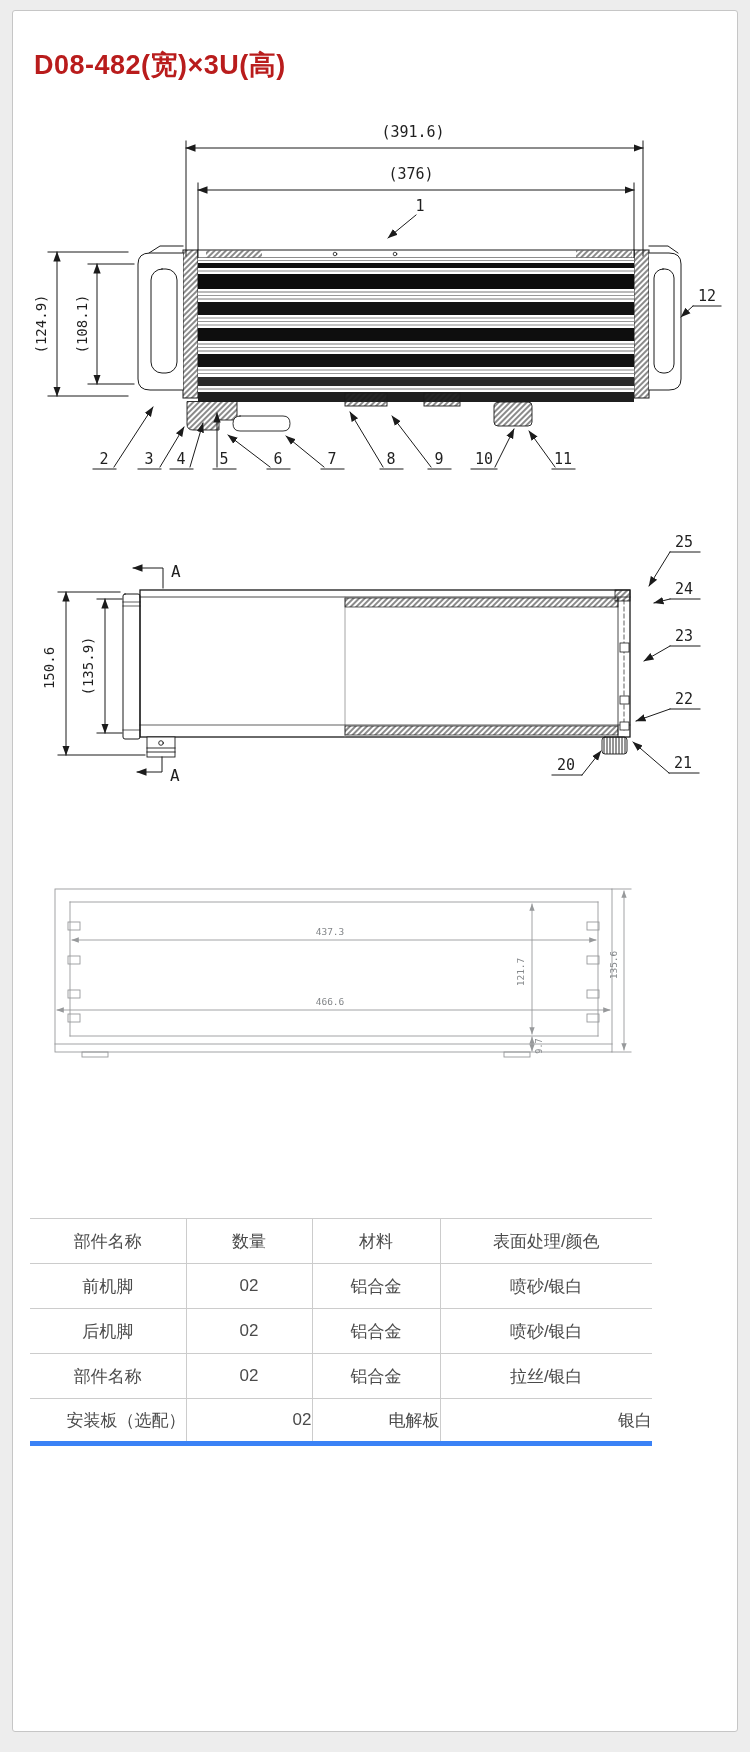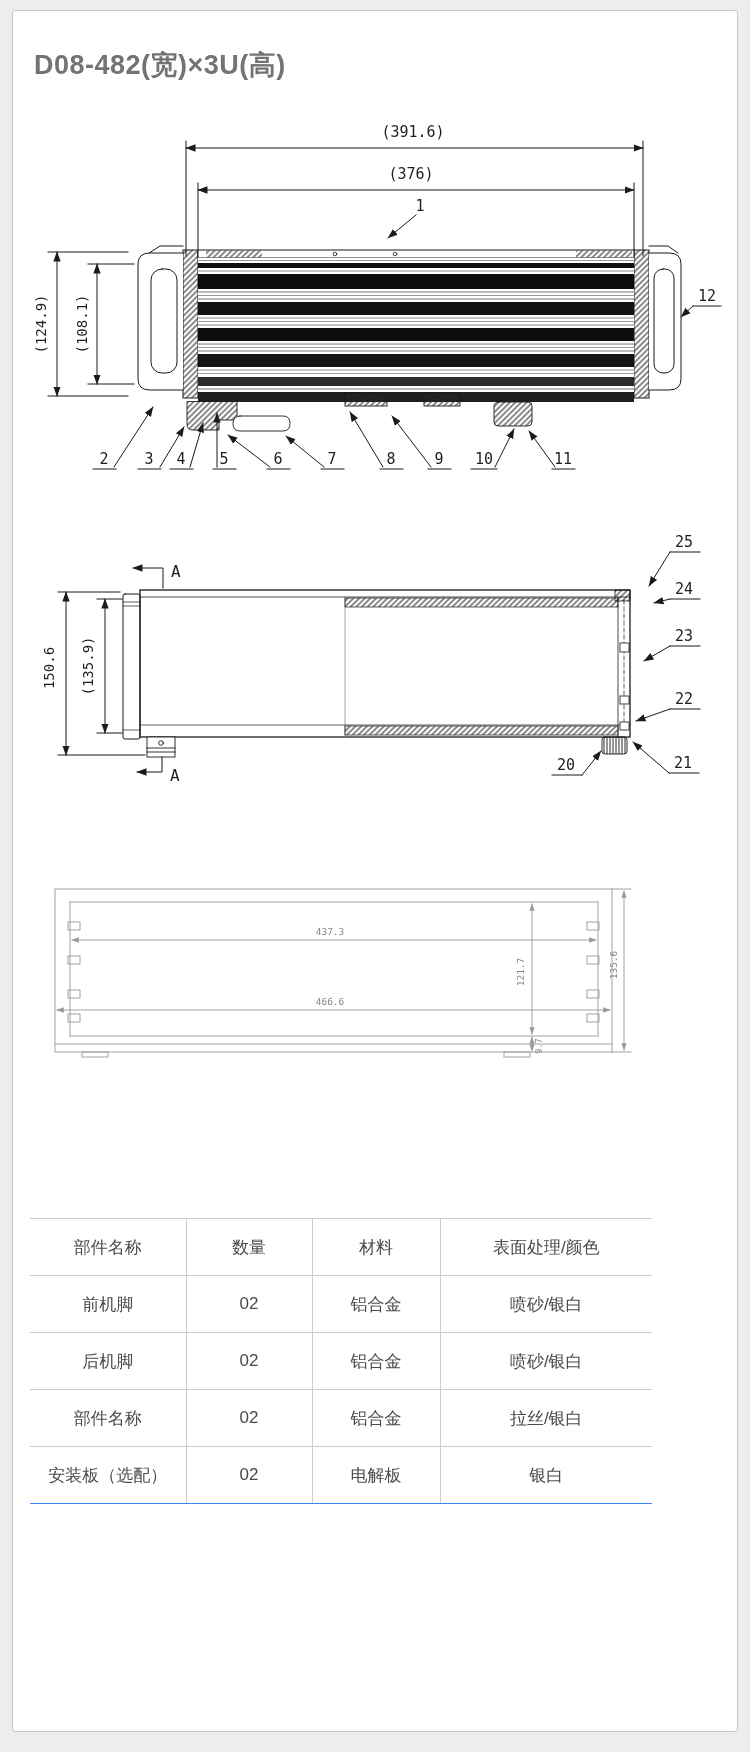--- a/index.html
+++ b/index.html
@@ -1,31 +1,31 @@
 <!DOCTYPE html>
 <html><head>
 <meta charset="utf-8">
 <style>
   html,body{margin:0;padding:0;}
   body{width:750px;height:1752px;position:relative;background:#ededed;font-family:"Liberation Sans",sans-serif;}
   .page{position:absolute;left:12px;top:10px;width:724px;height:1720px;background:#ffffff;border:1px solid #c6c6c6;border-radius:3px;}
-  .title{position:absolute;left:34px;top:50px;margin:0;font-size:27px;line-height:30px;font-weight:bold;color:#737373;letter-spacing:.5px;}
+  .title{position:absolute;left:34px;top:50px;margin:0;font-size:27px;line-height:30px;font-weight:bold;color:#b91c1c;letter-spacing:.5px;}
   svg.drawing{position:absolute;left:0;top:0;}
   
   .t15{font-family:"DejaVu Sans Mono",monospace;font-size:15px;fill:#1f1f1f;text-anchor:middle;}
   .t14{font-family:"DejaVu Sans Mono",monospace;font-size:14px;fill:#1f1f1f;text-anchor:middle;}
   .t16{font-family:"DejaVu Sans Mono",monospace;font-size:16px;fill:#1f1f1f;}
   .t9{font-family:"DejaVu Sans Mono",monospace;font-size:9.5px;fill:#84878a;text-anchor:middle;}
   .t8{font-family:"DejaVu Sans Mono",monospace;font-size:8.5px;fill:#84878a;text-anchor:middle;}
   
   table.parts{position:absolute;left:30px;top:1218px;width:622px;border-collapse:collapse;table-layout:fixed;color:#4a4a4a;font-size:17px;font-weight:normal;}
-  table.parts tr{height:57px;}
+  table.parts tr{height:45px;}
   table.parts th, table.parts td{border-top:1px solid #cccccc;text-align:center;vertical-align:middle;font-weight:normal;padding:0;}
   table.parts th:nth-child(n+2), table.parts td:nth-child(n+2){border-left:1px solid #cccccc;}
-  table.parts tr.last th, table.parts tr.last td{border-bottom:1px solid #3b82f6;}
+  table.parts tr.last th, table.parts tr.last td{border-bottom:5px solid #3b82f6;text-align:right;}
 </style>
 </head>
 <body>
 
 <div class="page"></div>
 
 <h1 class="title">D08-482(宽)×3U(高)</h1>
 
 <svg class="drawing" width="750" height="1090" viewBox="0 0 750 1090" fill="none" stroke-linecap="square">
   <defs>

